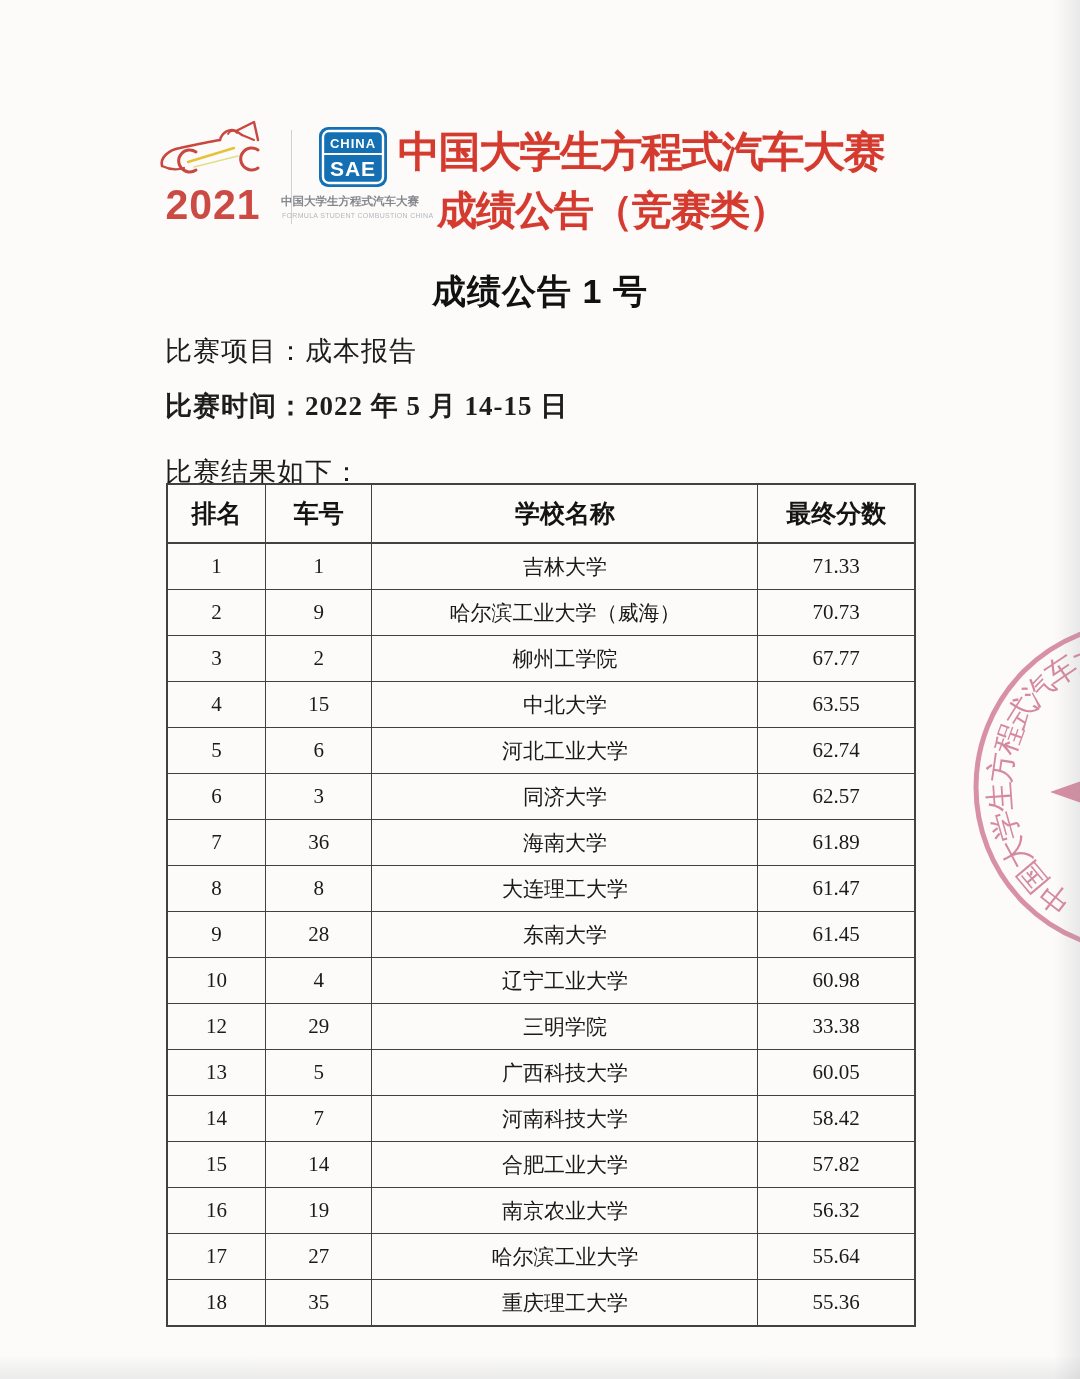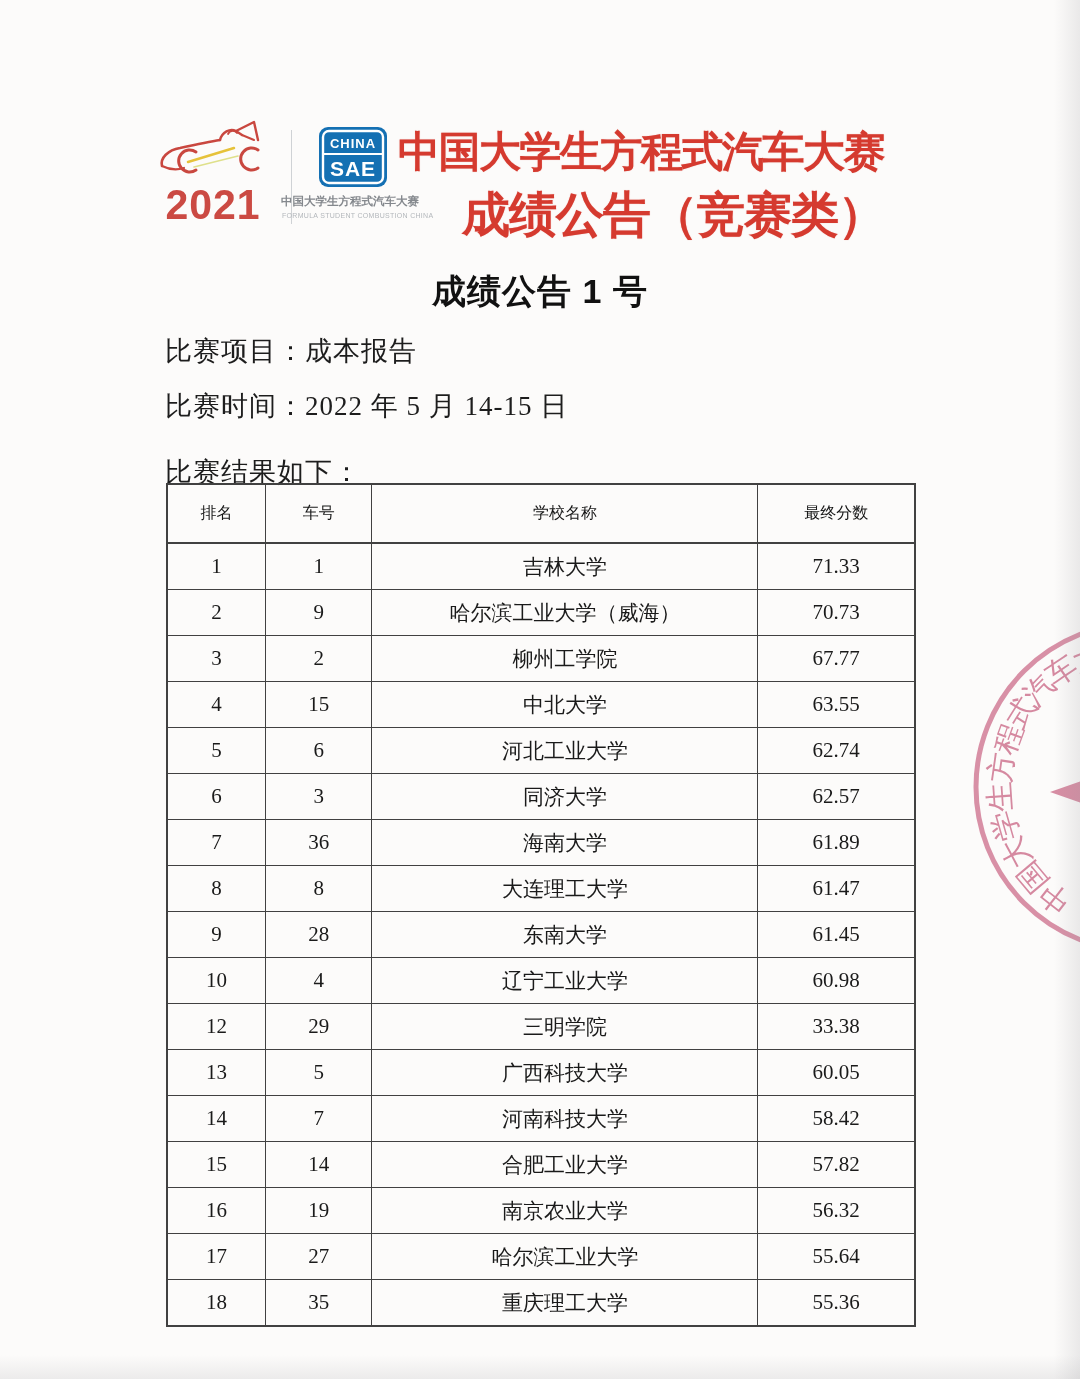--- a/index.html
+++ b/index.html
@@ -43,58 +43,58 @@
     font-size:7px;color:#b3b7bb;letter-spacing:.3px;white-space:nowrap;
   }
   .title-line1{
     position:absolute;left:398px;top:124px;
     font-family:"Liberation Sans",sans-serif;
     font-size:42px;font-weight:800;letter-spacing:-1.5px;
     color:var(--title-red);white-space:nowrap;
     text-shadow:0 0 1px rgba(213,58,47,.4);
   }
   .title-line2{
-    position:absolute;left:462px;top:183px;
+    position:absolute;left:437px;top:183px;
     font-family:Liberation Sans, sans-serif;
-    font-size:48px;font-weight:800;letter-spacing:-1px;
+    font-size:40px;font-weight:800;letter-spacing:-1px;
     color:var(--title-red);white-space:nowrap;
     text-shadow:0 0 1px rgba(213,58,47,.4);
   }
   
   .announce-title{
     position:absolute;left:0;top:269px;width:1080px;
     text-align:center;
     font-family:"Liberation Sans",sans-serif;
     font-size:34px;font-weight:800;color:#111;
     letter-spacing:1px;
   }
   .meta-line{
     position:absolute;left:165px;
     font-size:27px;color:var(--body-text);
     letter-spacing:1px;white-space:nowrap;
   }
   .meta-1{top:333px;}
-  .meta-2{top:388px;}
+  .meta-2{top:388px;font-weight:bold;}
   .meta-3{top:454px;}
   
   .results{
     position:absolute;left:166px;top:483px;width:750px;
     border-collapse:collapse;table-layout:fixed;
     font-size:21px;color:#1a1a1a;
     background:transparent;
   }
   .results th,.results td{
     border:1.5px solid var(--table-border);
     text-align:center;vertical-align:middle;
     padding:0;overflow:hidden;white-space:nowrap;
   }
   .results th{
     height:57px;
     font-family:"Liberation Sans",sans-serif;
-    font-size:16px;font-weight:400;color:#141414;
+    font-size:25px;font-weight:700;color:#141414;
     border-bottom-width:2px;
   }
   .results td{height:45px;}
   .results{border:2px solid var(--table-border);}
   .col-rank{width:13.2%;}
   .col-car{width:14.2%;}
   .col-school{width:51.6%;}
   .col-score{width:21%;}
   
   .stamp{position:absolute;left:960px;top:600px;width:120px;height:360px;}

